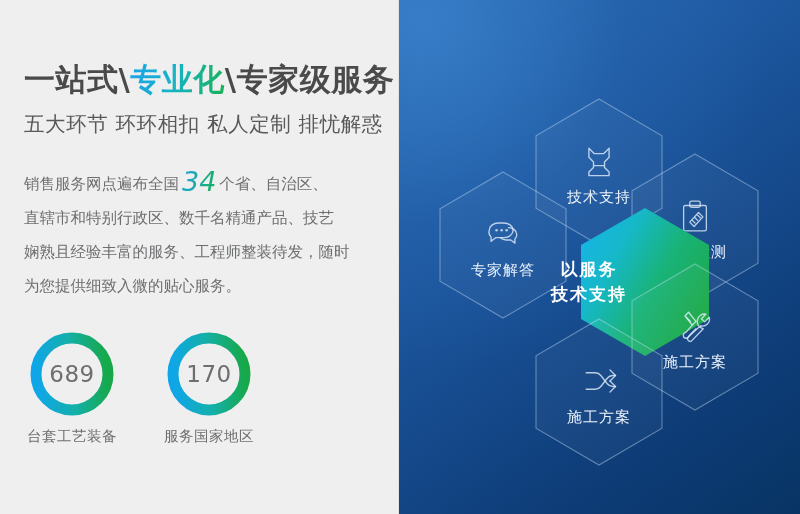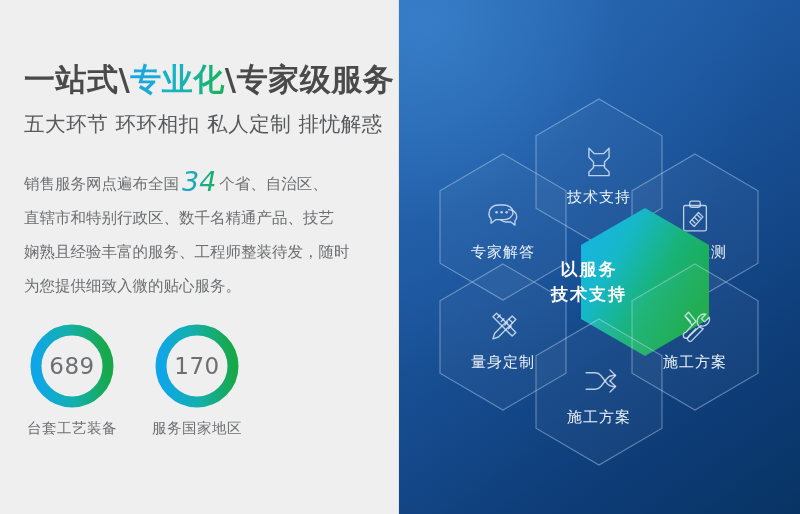--- a/index.html
+++ b/index.html
@@ -64,23 +64,23 @@
     background:linear-gradient(100deg,#1ba3e8 0%,#19b253 100%);
     -webkit-background-clip:text;
     background-clip:text;
     color:transparent;
     -webkit-text-fill-color:transparent;
   }
 
   
   .stats {
     position:absolute;
-    left:18px; bottom:76px;
+    left:18px; bottom:68px;
     display:flex;
-    gap:17px;
+    gap:29px;
   }
   .stat { width:108px; text-align:center; }
   .ring-wrap {
     position:relative;
     width:84px; height:84px;
     margin:0 auto;
   }
   .ring-wrap svg { display:block; }
   .ring-value {
     position:absolute; inset:0;
@@ -234,21 +234,21 @@
           <div class="hex-icon">
             <svg viewBox="0 0 48 48" width="44" height="44">
               <path d="M13 10 L13 20 L18 25 L18 31 L13 36 L13 40 L35 40 L35 36 L30 31 L30 25 L35 20 L35 10 L29 16 L19 16 Z"></path>
               <line x1="19" y1="29" x2="29" y2="29"></line>
             </svg>
           </div>
           <div class="hex-label">技术支持</div>
         </div>
       </div>
 
-      <div class="hex" style="left:40px; top:153px;padding-left:44px;">
+      <div class="hex" style="left:40px; top:171px;padding-left:44px;">
         <svg width="128" height="148" viewBox="0 0 128 148">
           <polygon class="hex-face" points="64,1 127,37.75 127,110.25 64,147 1,110.25 1,37.75"></polygon>
         </svg>
         <div class="hex-content">
           <div class="hex-icon">
             <svg viewBox="0 0 48 48" width="44" height="44">
               <path d="M9 20 a10 8 0 0 1 10-8 h6 a10 8 0 0 1 10 8 a10 8 0 0 1 -10 8 h-9 l-5 4 v-4.6 a9 8 0 0 1 -2 -7.4 Z"></path>
               <path d="M30 17 a9 7.5 0 0 1 9 7.5 a9 7.5 0 0 1 -2 5 v4.5 l-4.5 -3.5 h-5 a10 8 0 0 1 -6 -2.2"></path>
               <circle cx="17" cy="20" r="1.4" fill="rgba(226,238,252,0.8)" stroke="none"></circle>
               <circle cx="22.5" cy="20" r="1.4" fill="rgba(226,238,252,0.8)" stroke="none"></circle>
@@ -289,39 +289,20 @@
             </linearGradient>
           </defs>
           <polygon class="hex-face-c" fill="url(#centerGrad)" points="64,0 128,37 128,111 64,148 0,111 0,37"></polygon>
         </svg>
         <div class="hex-content">
           <div class="center-line">以服务</div>
           <div class="center-line">技术支持</div>
         </div>
       </div>
 
-      <div class="hex" style="left:40px; top:263px;">
-        <svg width="128" height="148" viewBox="0 0 128 148">
-          <polygon class="hex-face" points="64,1 127,37.75 127,110.25 64,147 1,110.25 1,37.75"></polygon>
-        </svg>
-        <div class="hex-content">
-          <div class="hex-icon">
-            <svg viewBox="0 0 48 48" width="44" height="44">
-              <path d="M13 14 L17 10 L38 31 L34 35 Z"></path>
-              <line x1="18" y1="15" x2="21" y2="12"></line>
-              <line x1="22" y1="19" x2="25" y2="16"></line>
-              <line x1="26" y1="23" x2="29" y2="20"></line>
-              <line x1="30" y1="27" x2="33" y2="24"></line>
-              <path d="M34 13 L38 17 L19 36 L13 38 L15 32 Z"></path>
-              <line x1="30.5" y1="16.5" x2="34.5" y2="20.5"></line>
-            </svg>
-          </div>
-          <div class="hex-label">量身定制</div>
-        </div>
-      </div>
 
       <div class="hex" style="left:232px; top:263px;">
         <svg width="128" height="148" viewBox="0 0 128 148">
           <polygon class="hex-face" points="64,1 127,37.75 127,110.25 64,147 1,110.25 1,37.75"></polygon>
         </svg>
         <div class="hex-content">
           <div class="hex-icon">
             <svg viewBox="0 0 48 48" width="44" height="44">
               <path d="M13 13 L17 9 L25 19 L21 23 Z"></path>
               <line x1="14.5" y1="14.5" x2="19" y2="19"></line>

